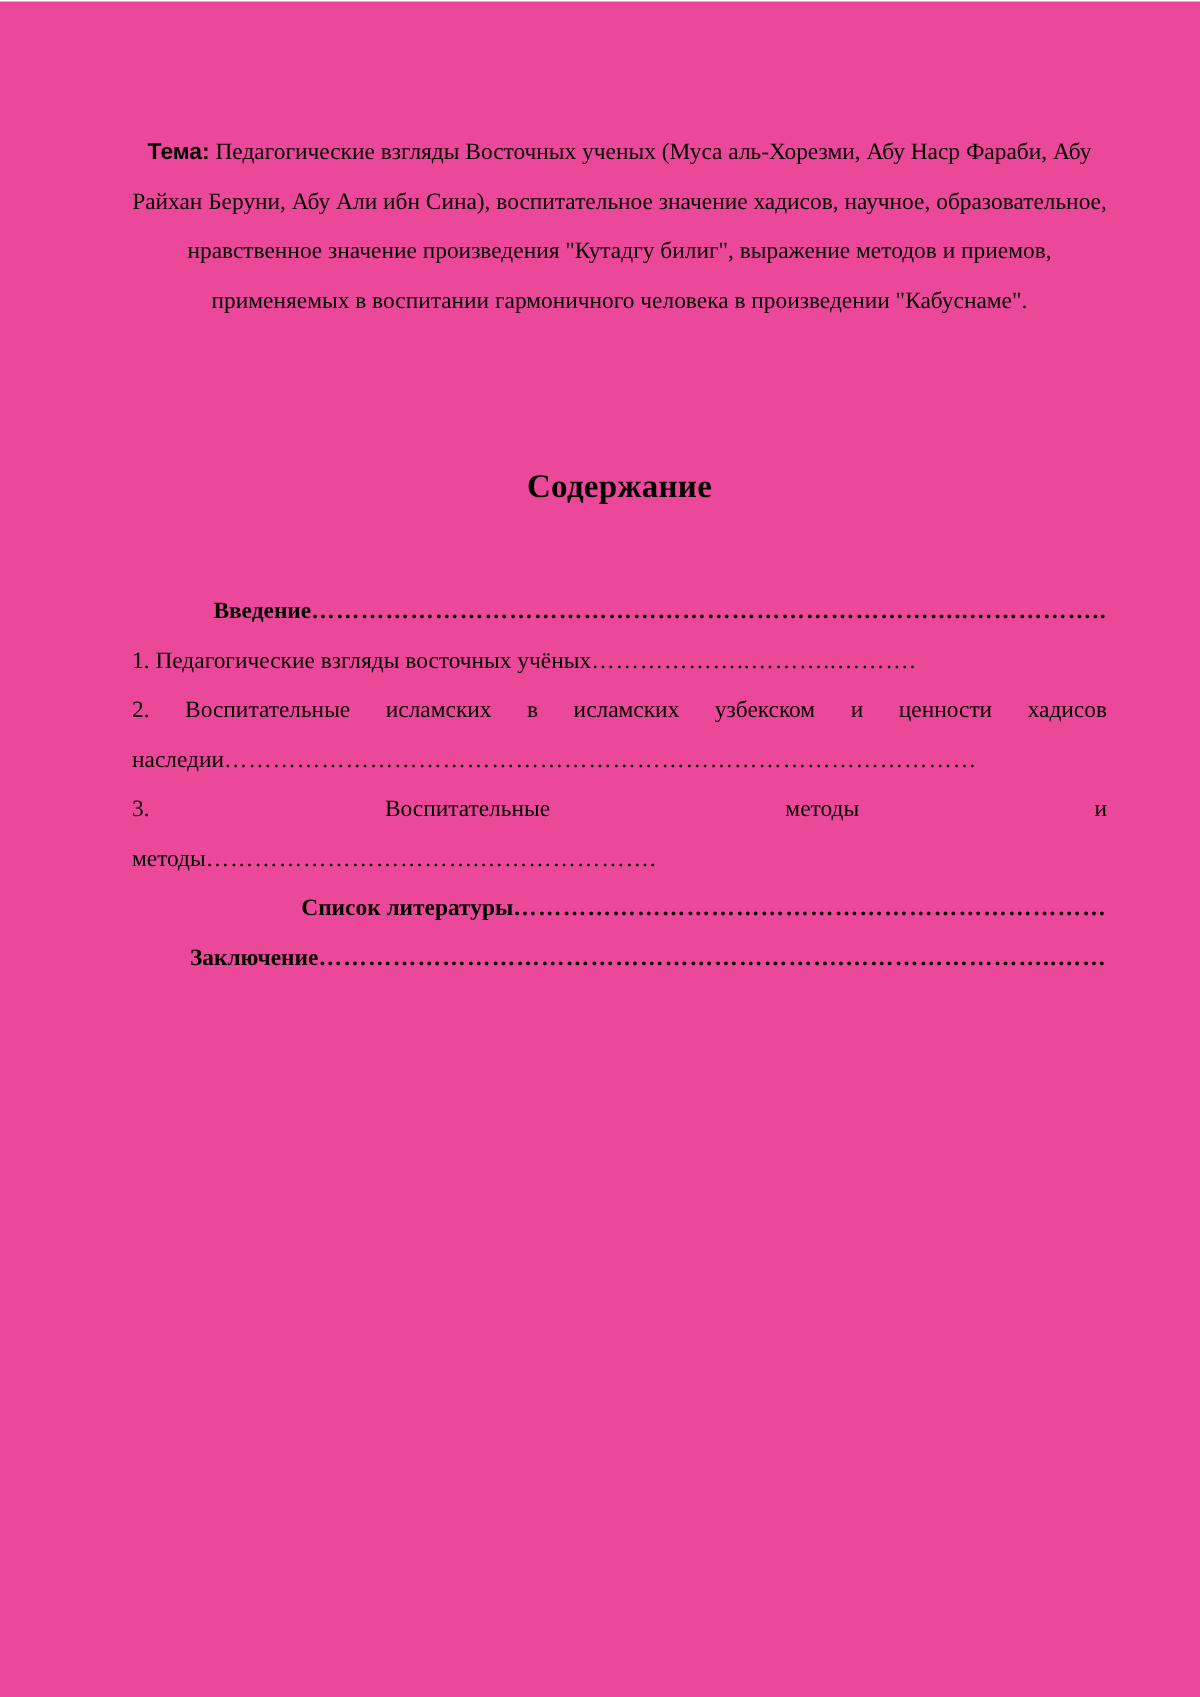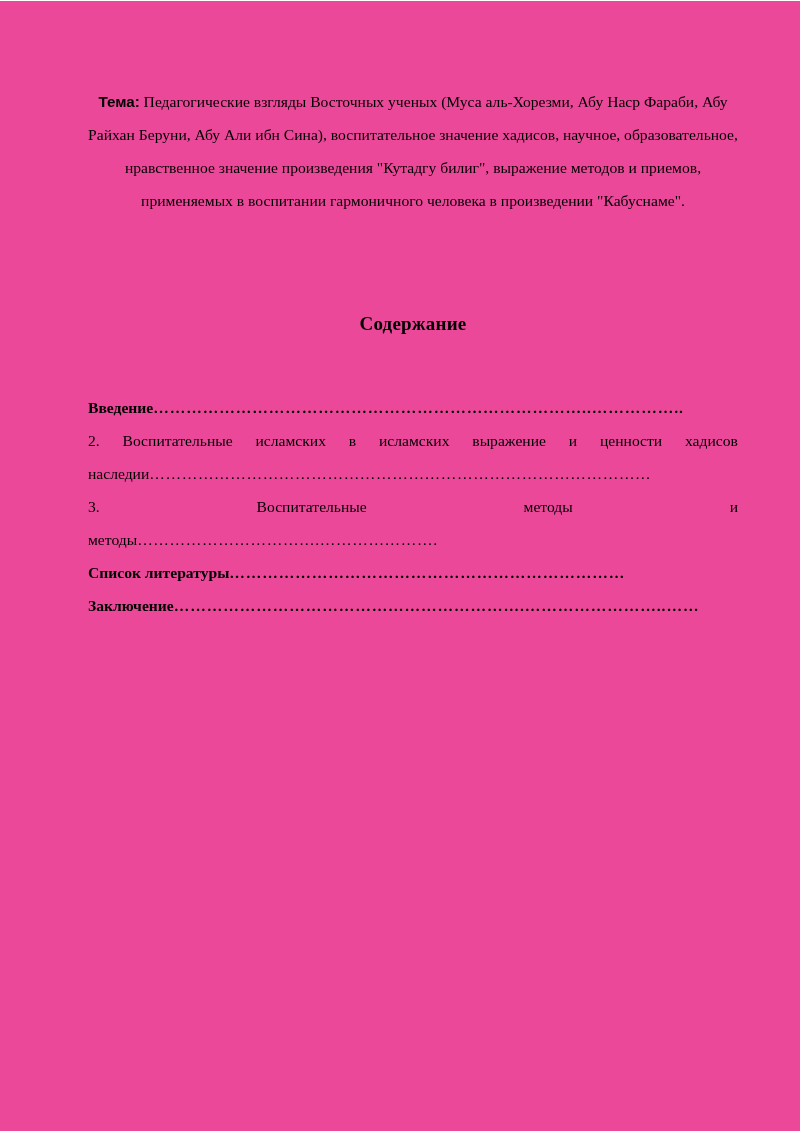--- a/index.html
+++ b/index.html
@@ -46,21 +46,21 @@
     font-family: "Liberation Serif", "DejaVu Serif", serif;
   }
 
   
   .section-heading {
     position: absolute;
     left: 88px;
     top: 308px;
     width: 650px;
     text-align: center;
-    font-size: 19px;
+    font-size: 22px;
     font-weight: bold;
     letter-spacing: 0.2px;
     line-height: 30px;
   }
 
   
   .toc {
     position: absolute;
     left: 88px;
     top: 390px;
@@ -72,20 +72,21 @@
   .toc-line {
     display: block;
     width: 100%;
     white-space: nowrap;
     overflow: hidden;
     height: 33px;
   }
 
   .toc-line.bold {
     font-weight: bold;
+    text-align: right;
   }
 
   
   .toc-line.justify {
     display: flex;
     justify-content: space-between;
     white-space: nowrap;
   }
 
   .toc-line.justify .w {
@@ -109,28 +110,29 @@
   <div class="title-block">
     <span class="tema-label">Тема:</span><span class="title-text"> Педагогические взгляды Восточных ученых (Муса аль-Хорезми, Абу Наср Фараби, Абу Райхан Беруни, Абу Али ибн Сина), воспитательное значение хадисов, научное, образовательное, нравственное значение произведения "Кутадгу билиг", выражение методов и приемов, применяемых в воспитании гармоничного человека в произведении "Кабуснаме".</span>
   </div>
 
   <div class="section-heading">Содержание</div>
 
   <div class="toc">
 
     <div class="toc-line bold"><span>Введение</span><span class="leader-bold">……………………………………………………………………..……………..</span></div>
 
+    <div class="toc-line"><span>1. Педагогические взгляды восточных учёных</span><span class="leader">………………..………..……….</span></div>
 
     <div class="toc-line justify" id="toc2line1">
         <span class="w">2.</span>
         <span class="w">Воспитательные</span>
         <span class="w">исламских</span>
         <span class="w">в</span>
         <span class="w">исламских</span>
-        <span class="w">выражение</span>
+        <span class="w">узбекском</span>
         <span class="w">и</span>
         <span class="w">ценности</span>
         <span class="w">хадисов</span>
       </div>
 
     <div class="toc-line"><span>наследии</span><span class="leader">…………………………………………………………………………………</span></div>
 
     <div class="toc-line justify" id="toc3line1">
         <span class="w">3.</span>
         <span class="w">Воспитательные</span>

